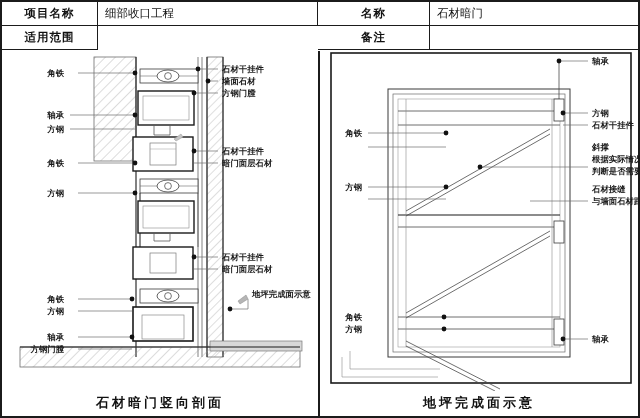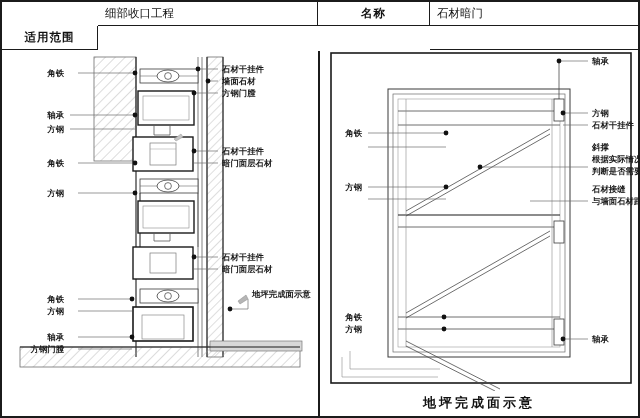--- a/index.html
+++ b/index.html
@@ -35,26 +35,28 @@
 
   .lbl-txt{font-family:"DejaVu Sans","Liberation Sans",sans-serif;font-size:8.4px;fill:#1a1a1a;font-weight:bold;}
 </style>
 </head>
 <body>
 
 <div id="root">
 
   <div class="hdr">
     <div class="hrow r1">
+      <div class="cell lbl c1">项目名称</div>
       <div class="cell val c2">细部收口工程</div>
       <div class="cell val c4">石材暗门</div>
       <div class="cell lbl c3">名称</div>
     </div>
     <div class="hrow r2">
       <div class="cell lbl c1">适用范围</div>
+      <div class="cell lbl c3">备注</div>
       <div class="cell val c4"></div>
     </div>
   </div>
 
   <div class="panels">
 
     <div class="panel panel-left">
       <div class="svgwrap">
         <svg viewBox="0 0 316 340" width="316" height="340">
           <defs>
@@ -191,20 +193,21 @@
           <text class="lbl-txt" x="220" y="21">石材干挂件</text>
           <text class="lbl-txt" x="220" y="33">墙面石材</text>
           <text class="lbl-txt" x="220" y="45">方钢门膛</text>
           <text class="lbl-txt" x="220" y="103">石材干挂件</text>
           <text class="lbl-txt" x="220" y="115">暗门面层石材</text>
           <text class="lbl-txt" x="220" y="209">石材干挂件</text>
           <text class="lbl-txt" x="220" y="221">暗门面层石材</text>
           <text class="lbl-txt" x="250" y="246">地坪完成面示意</text>
         </svg>
       </div>
+      <div class="caption">石材暗门竖向剖面</div>
     </div>
 
     <div class="panel panel-right">
       <div class="svgwrap">
         <svg viewBox="0 0 320 340" width="320" height="340">
 
           <rect x="11" y="2" width="300" height="330" fill="none" stroke="#1a1a1a" stroke-width="1.6"></rect>
 
           <rect x="68" y="38" width="182" height="268" fill="none" stroke="#3a3a3a" stroke-width="1"></rect>
           <rect x="73" y="43" width="172" height="258" fill="none" stroke="#6a6a6a" stroke-width="0.7"></rect>

